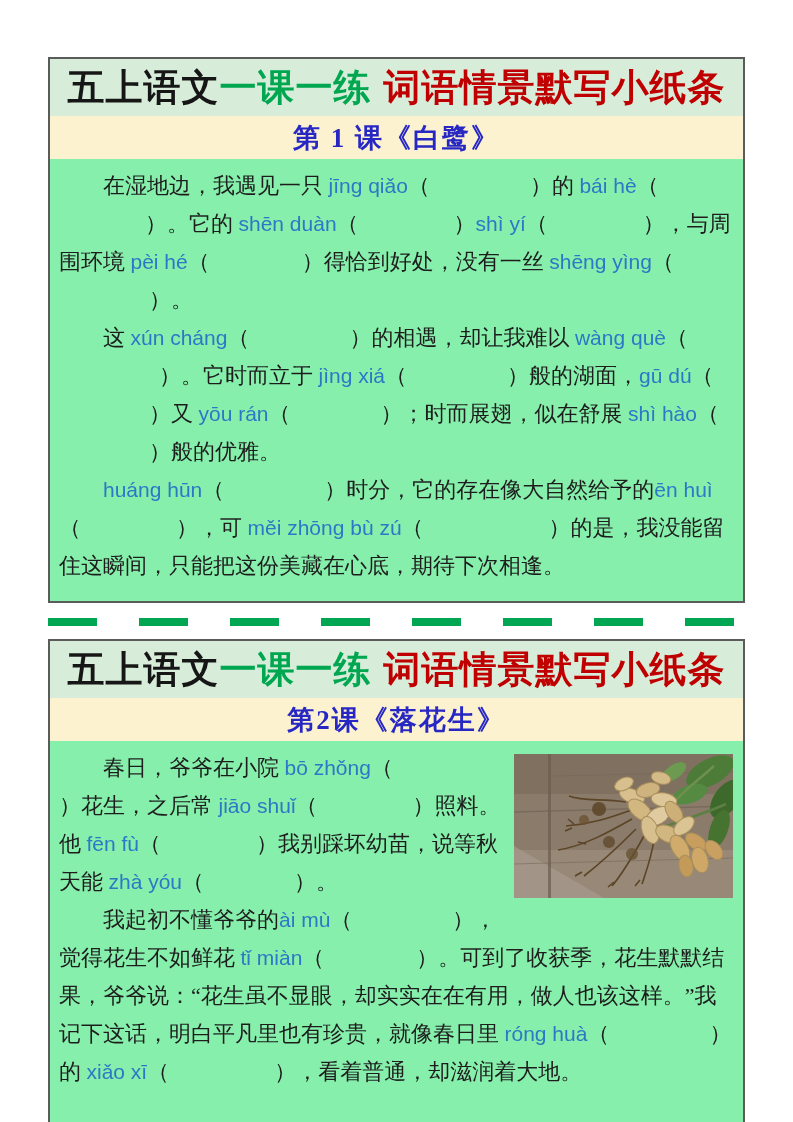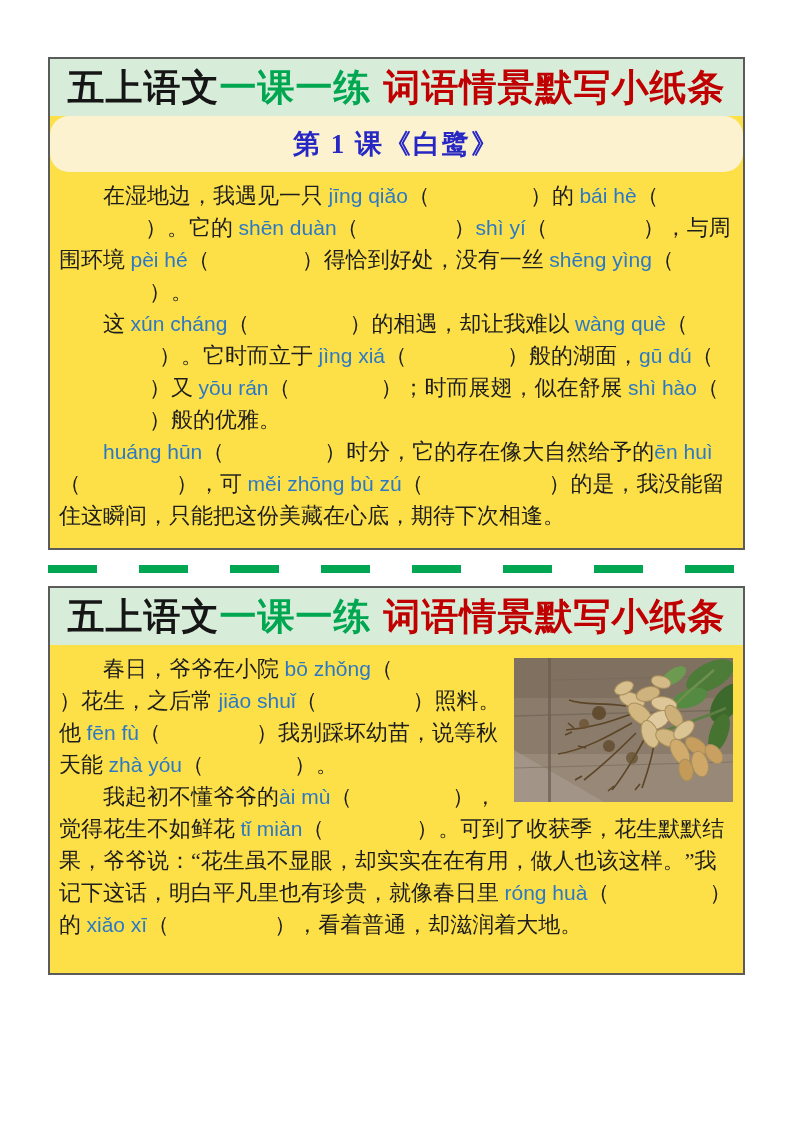--- a/index.html
+++ b/index.html
@@ -7,47 +7,46 @@
   body {
     width: 793px; height: 1122px;
     font-family: "Liberation Serif", "DejaVu Serif", serif;
     overflow: hidden;
   }
   .page { width: 697px; margin: 0 0 0 48px; padding-top: 57px; }
 
   .card {
     width: 697px;
     border: 2px solid #5b5b5b;
-    background: #fde047;
+    background: #86efac;
   }
   .card-title {
     height: 57px;
     background: #d7edda;
     display: flex; align-items: center; justify-content: center;
     font-size: 37px; font-weight: 900; line-height: 1;
     letter-spacing: 1px;
     white-space: nowrap;
   }
   .seg-black { color: #161616; }
   .seg-green { color: #00a650; }
   .seg-red   { color: #c00000; margin-left: 12px; }
 
   .card-subtitle {
-    height: 56px;
+    height: 43px;
     background: #fcf2d0;
     display: flex; align-items: center; justify-content: center;
     font-size: 27px; font-weight: 700; color: #2727c4;
     letter-spacing: 2px;
-    border-radius: 19px;
   }
 
   .card-body {
     padding: 8px 10px 16px 9px;
     font-size: 22px;
-    line-height: 32px;
+    line-height: 38px;
     color: #1d1d1d;
   }
   .card-body-2 { padding-bottom: 32px; }
   .card-body p { margin: 0; text-indent: 2em; }
 
   .seg-cn { color: #1d1d1d; }
   .seg-py {
     color: #2b79c6;
     font-family: "Liberation Sans", "DejaVu Sans", sans-serif;
     font-size: 21px;
@@ -89,20 +88,21 @@
   </div>
 
   <div class="divider"></div>
 
   <div class="card">
     <div class="card-title">
         <span class="seg-black">五上语文</span>
         <span class="seg-green">一课一练</span>
         <span class="seg-red">词语情景默写小纸条</span>
       </div>
+    <div class="card-subtitle">第2课《落花生》</div>
     <div class="card-body card-body-2">
       <div class="photo-wrap">
         <svg viewBox="0 0 219 144" xmlns="http://www.w3.org/2000/svg">
 
           <rect x="0" y="0" width="219" height="144" fill="#8a7b6b"></rect>
           <rect x="0" y="0" width="219" height="40" fill="#7f7060"></rect>
           <rect x="0" y="96" width="219" height="48" fill="#978878"></rect>
           <polygon points="0,144 90,144 0,92" fill="#a79a8b" opacity="0.7"></polygon>
           <rect x="34" y="0" width="3" height="144" fill="#6b5d4d" opacity="0.7"></rect>
           <line x1="0" y1="58" x2="219" y2="52" stroke="#6f6252" stroke-width="1.4" opacity="0.6"></line>

